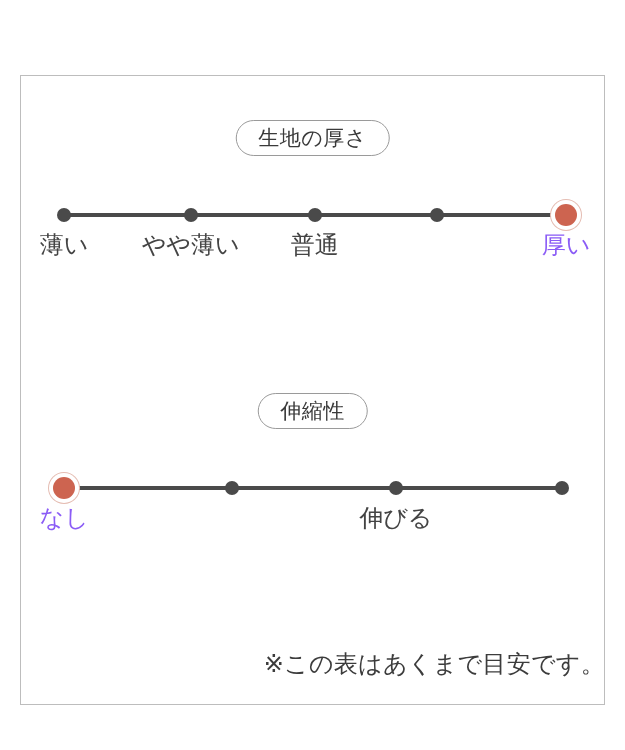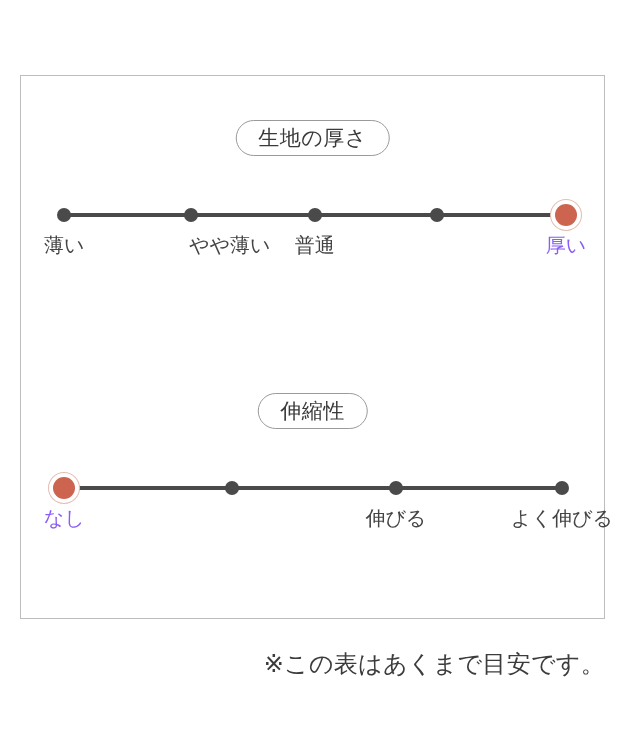--- a/index.html
+++ b/index.html
@@ -15,21 +15,21 @@
     color: #3c3c3c;
     position: relative;
     overflow: hidden;
   }
 
   #spec-card {
     position: absolute;
     left: 20px;
     top: 75px;
     width: 585px;
-    height: 544px;
+    height: 630px;
     box-sizing: border-box;
     border: 1px solid #bdbdbd;
     background: #ffffff;
   }
 
   .scale-block {
     position: absolute;
     left: 0;
     width: 100%;
   }
@@ -93,21 +93,21 @@
     left: 0;
     top: 112px;
     width: 100%;
     height: 34px;
   }
 
   .labels span {
     position: absolute;
     top: 0;
     transform: translateX(-50%);
-    font-size: 20px;
+    font-size: 24px;
     line-height: 26px;
     white-space: nowrap;
     color: #444444;
   }
   .labels span.active {
     font-weight: normal;
     color: #8b5cf6;
   }
 
   #footnote {
@@ -135,21 +135,21 @@
 
       <div class="dot" style="left:7.4%;"></div>
       <div class="dot" style="left:29.1%;"></div>
       <div class="dot" style="left:50.4%;"></div>
       <div class="dot" style="left:71.3%;"></div>
       <div class="dot active" style="left:93.5%;"></div>
     </div>
 
     <div class="labels">
       <span style="left:7.4%;">薄い</span>
-      <span style="left:29.1%;margin-left:39px;">やや薄い</span>
+      <span style="left:29.1%;">やや薄い</span>
       <span style="left:50.4%;">普通</span>
       <span class="active" style="left:93.5%;">厚い</span>
     </div>
   </div>
 
   <div class="scale-block" id="scale-stretch">
 
     <div class="pill">伸縮性</div>
 
     <div class="track-area">
@@ -157,19 +157,18 @@
 
       <div class="dot active" style="left:7.4%;"></div>
       <div class="dot" style="left:36.2%;"></div>
       <div class="dot" style="left:64.3%;"></div>
       <div class="dot" style="left:92.8%;"></div>
     </div>
 
     <div class="labels">
       <span class="active" style="left:7.4%;">なし</span>
       <span style="left:64.3%;text-align:center;">伸びる</span>
-      <span style="left:92.8%;">よく伸びる</span>
     </div>
   </div>
 
 </div>
 
 <div id="footnote">※この表はあくまで目安です。</div>
 
 </body></html>

